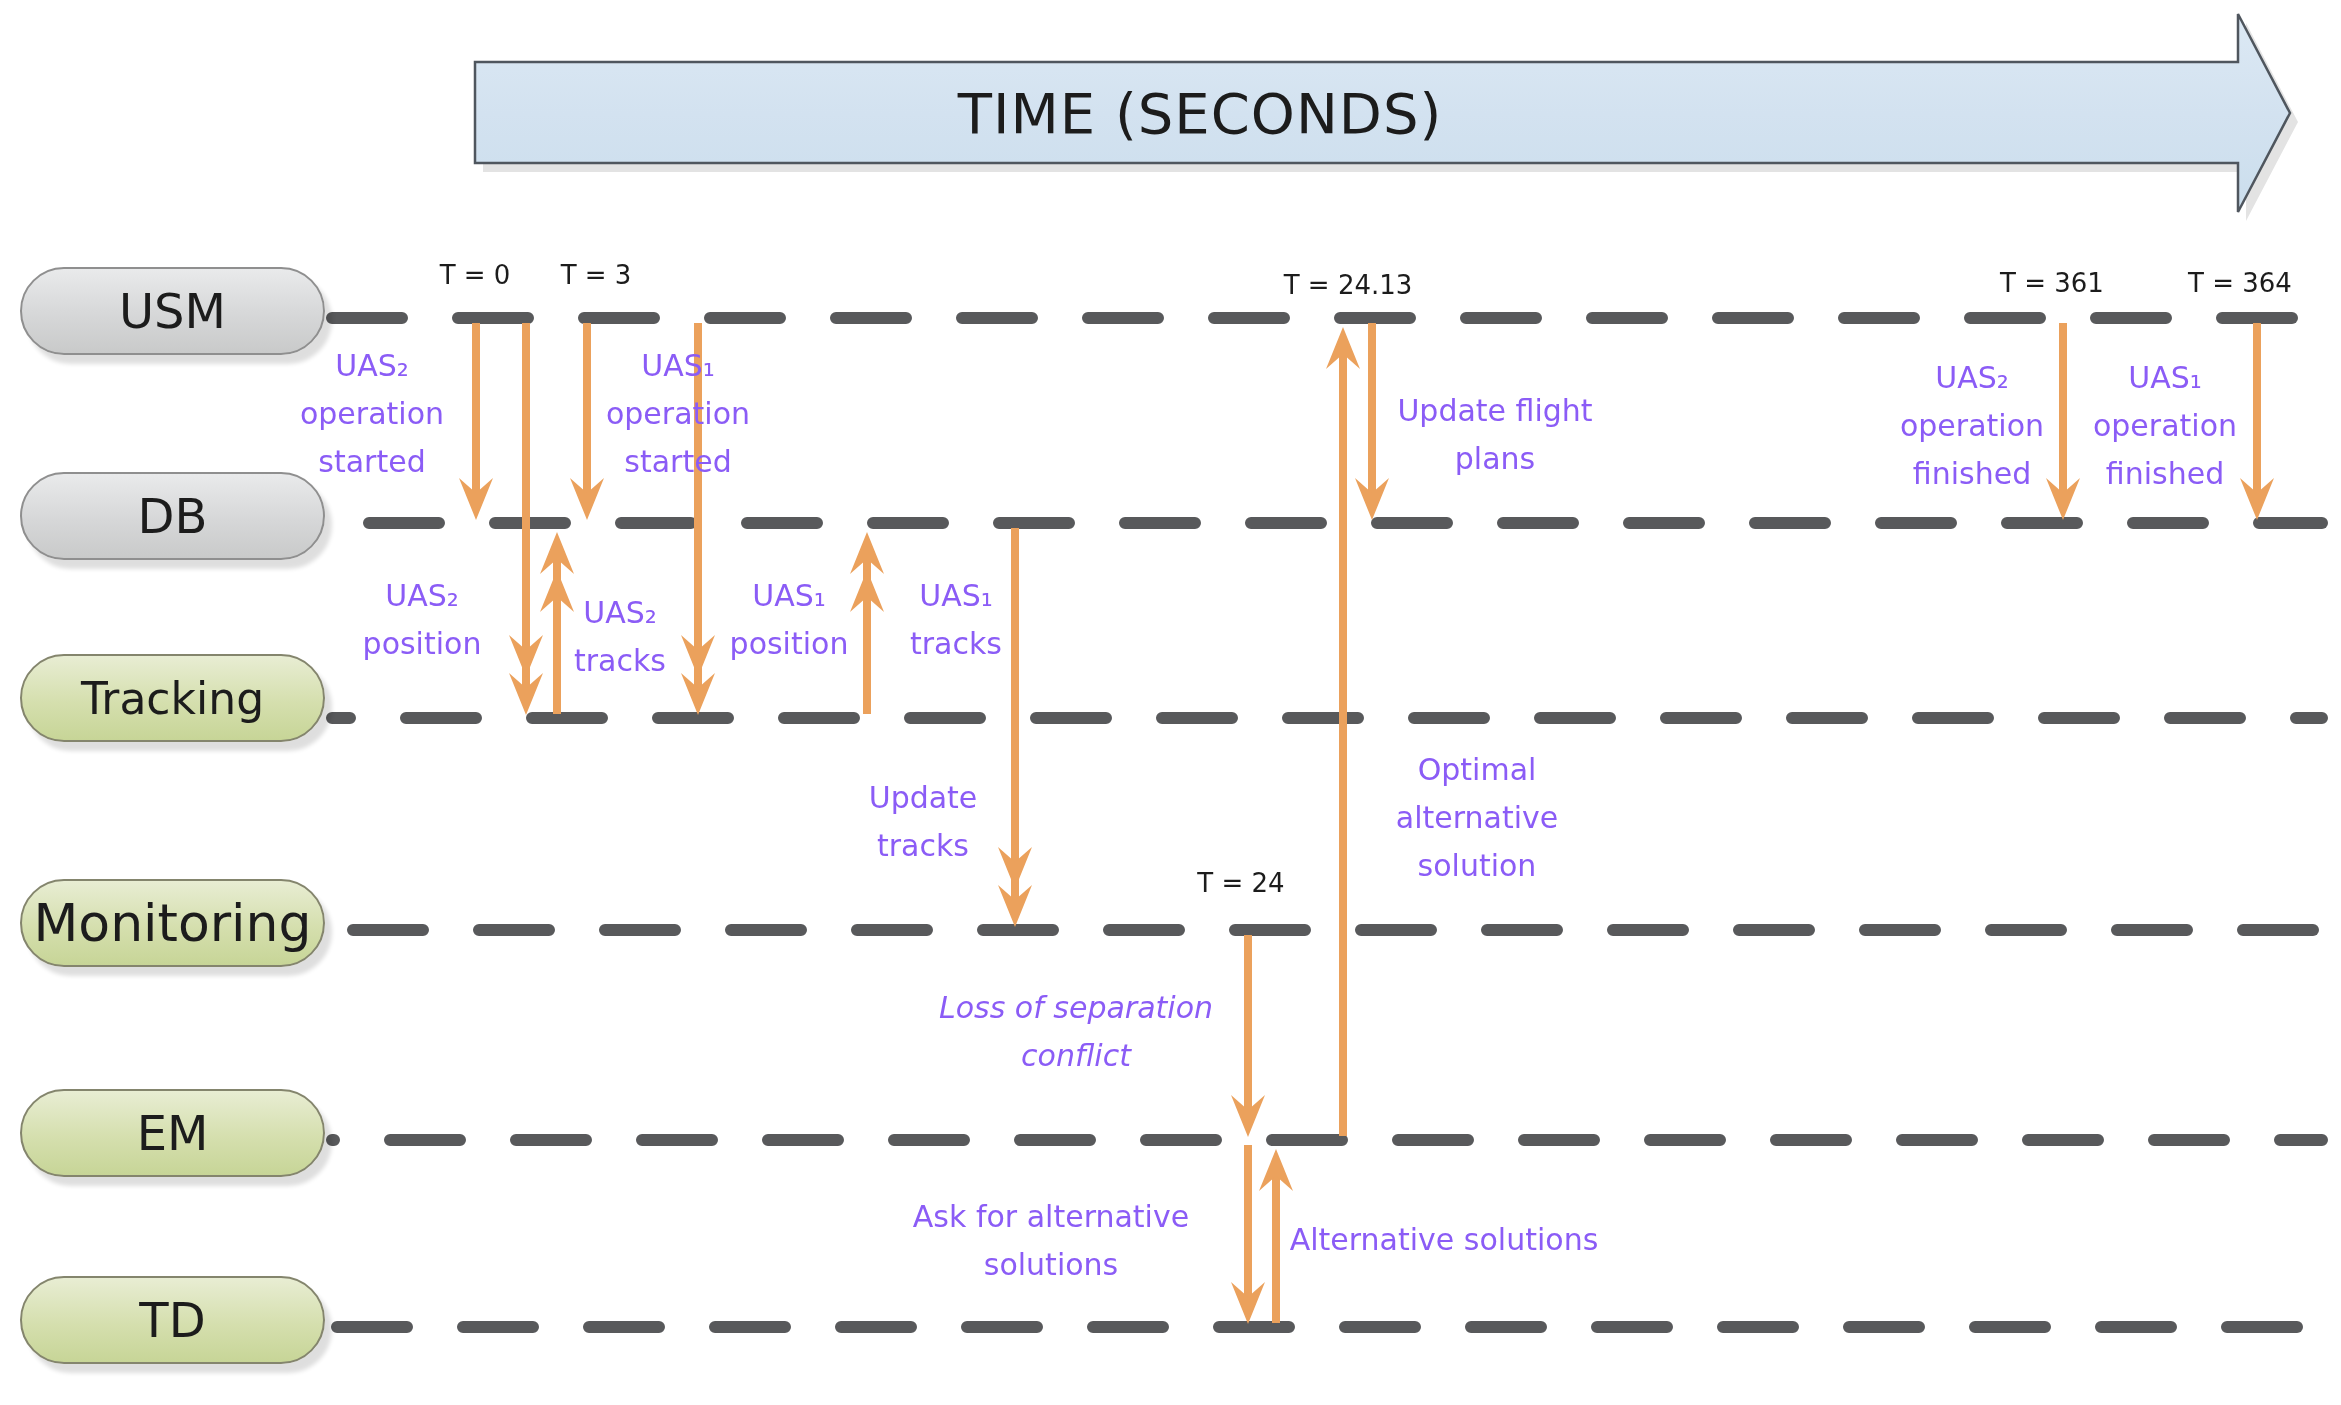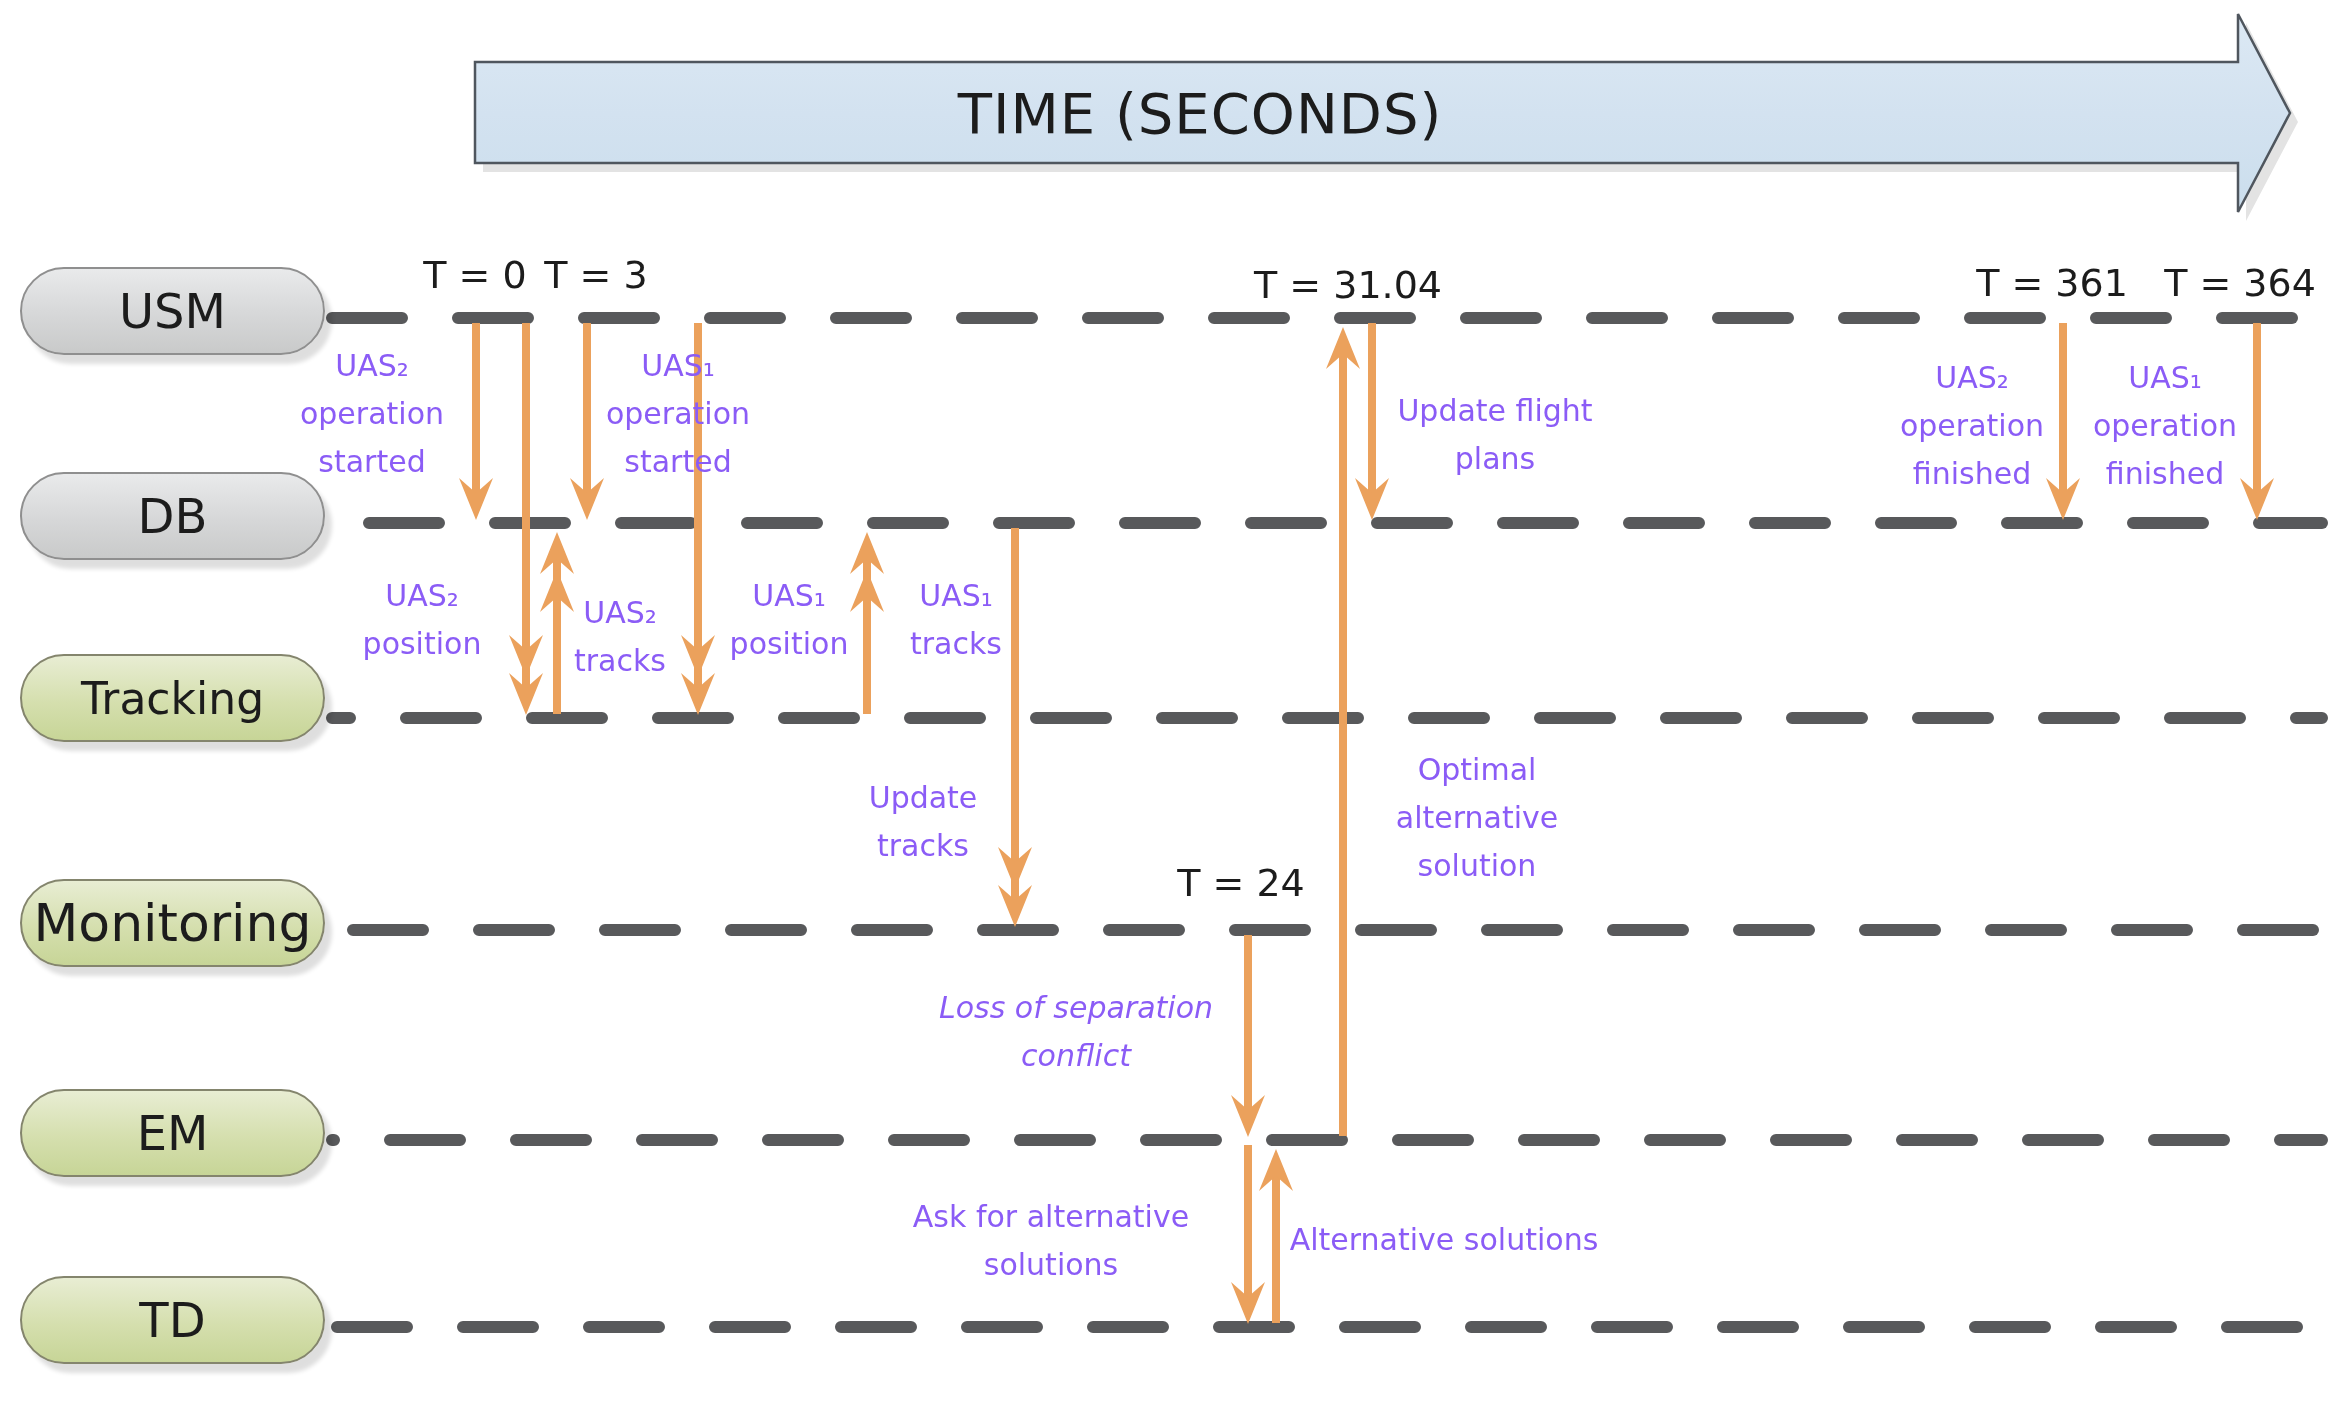--- a/index.html
+++ b/index.html
@@ -15,21 +15,21 @@
     box-sizing:border-box;
   }
   .pill.gray{background:linear-gradient(to bottom,#e9eaeb 0%,#d6d7d8 55%,#c9caca 100%);border-color:#8f8f8f;}
   .pill.green{background:linear-gradient(to bottom,#e8edd3 0%,#d5dfae 55%,#c7d597 100%);border-color:#84856d;}
   .pill-label{font-size:48px;color:#1c1c1c;white-space:nowrap;}
   .pill-label.mid{font-size:44px;}
   .pill-label.long{font-size:52px;}
 
   .time-label{
     position:absolute;transform:translate(-50%,-50%);
-    font-size:38px;white-space:nowrap;color:#1c1c1c;
+    font-size:26px;white-space:nowrap;color:#1c1c1c;
   }
   .msg-label{
     position:absolute;transform:translate(-50%,-50%);
     font-size:30px;line-height:48px;text-align:center;
     white-space:pre-line;color:#8b5cf6;
   }
   #time-axis-title{
     position:absolute;transform:translate(-50%,-50%);
     font-size:56px;letter-spacing:1px;white-space:nowrap;color:#1c1c1c;
   }
@@ -142,21 +142,21 @@
       <div class="pill green" style="top: 1089px;">
         <span class="pill-label">EM</span>
       </div>
       <div class="pill green" style="top: 1276px;">
         <span class="pill-label">TD</span>
       </div>
     </div>
   <div id="labels-layer">
       <div class="time-label" style="left: 475px; top: 275px;">T = 0</div>
       <div class="time-label" style="left: 596px; top: 275px;">T = 3</div>
-      <div class="time-label" style="left: 1348px; top: 285px;">T = 31.04</div>
+      <div class="time-label" style="left: 1348px; top: 285px;">T = 24.13</div>
       <div class="time-label" style="left: 1241px; top: 883px;">T = 24</div>
       <div class="time-label" style="left: 2052px; top: 283px;">T = 361</div>
       <div class="time-label" style="left: 2240px; top: 283px;">T = 364</div>
       <div class="msg-label" style="left: 372px; top: 414px;">UAS₂
 operation
 started</div>
       <div class="msg-label" style="left: 422px; top: 620px;">UAS₂
 position</div>
       <div class="msg-label" style="left: 620px; top: 637px;">UAS₂
 tracks</div>

